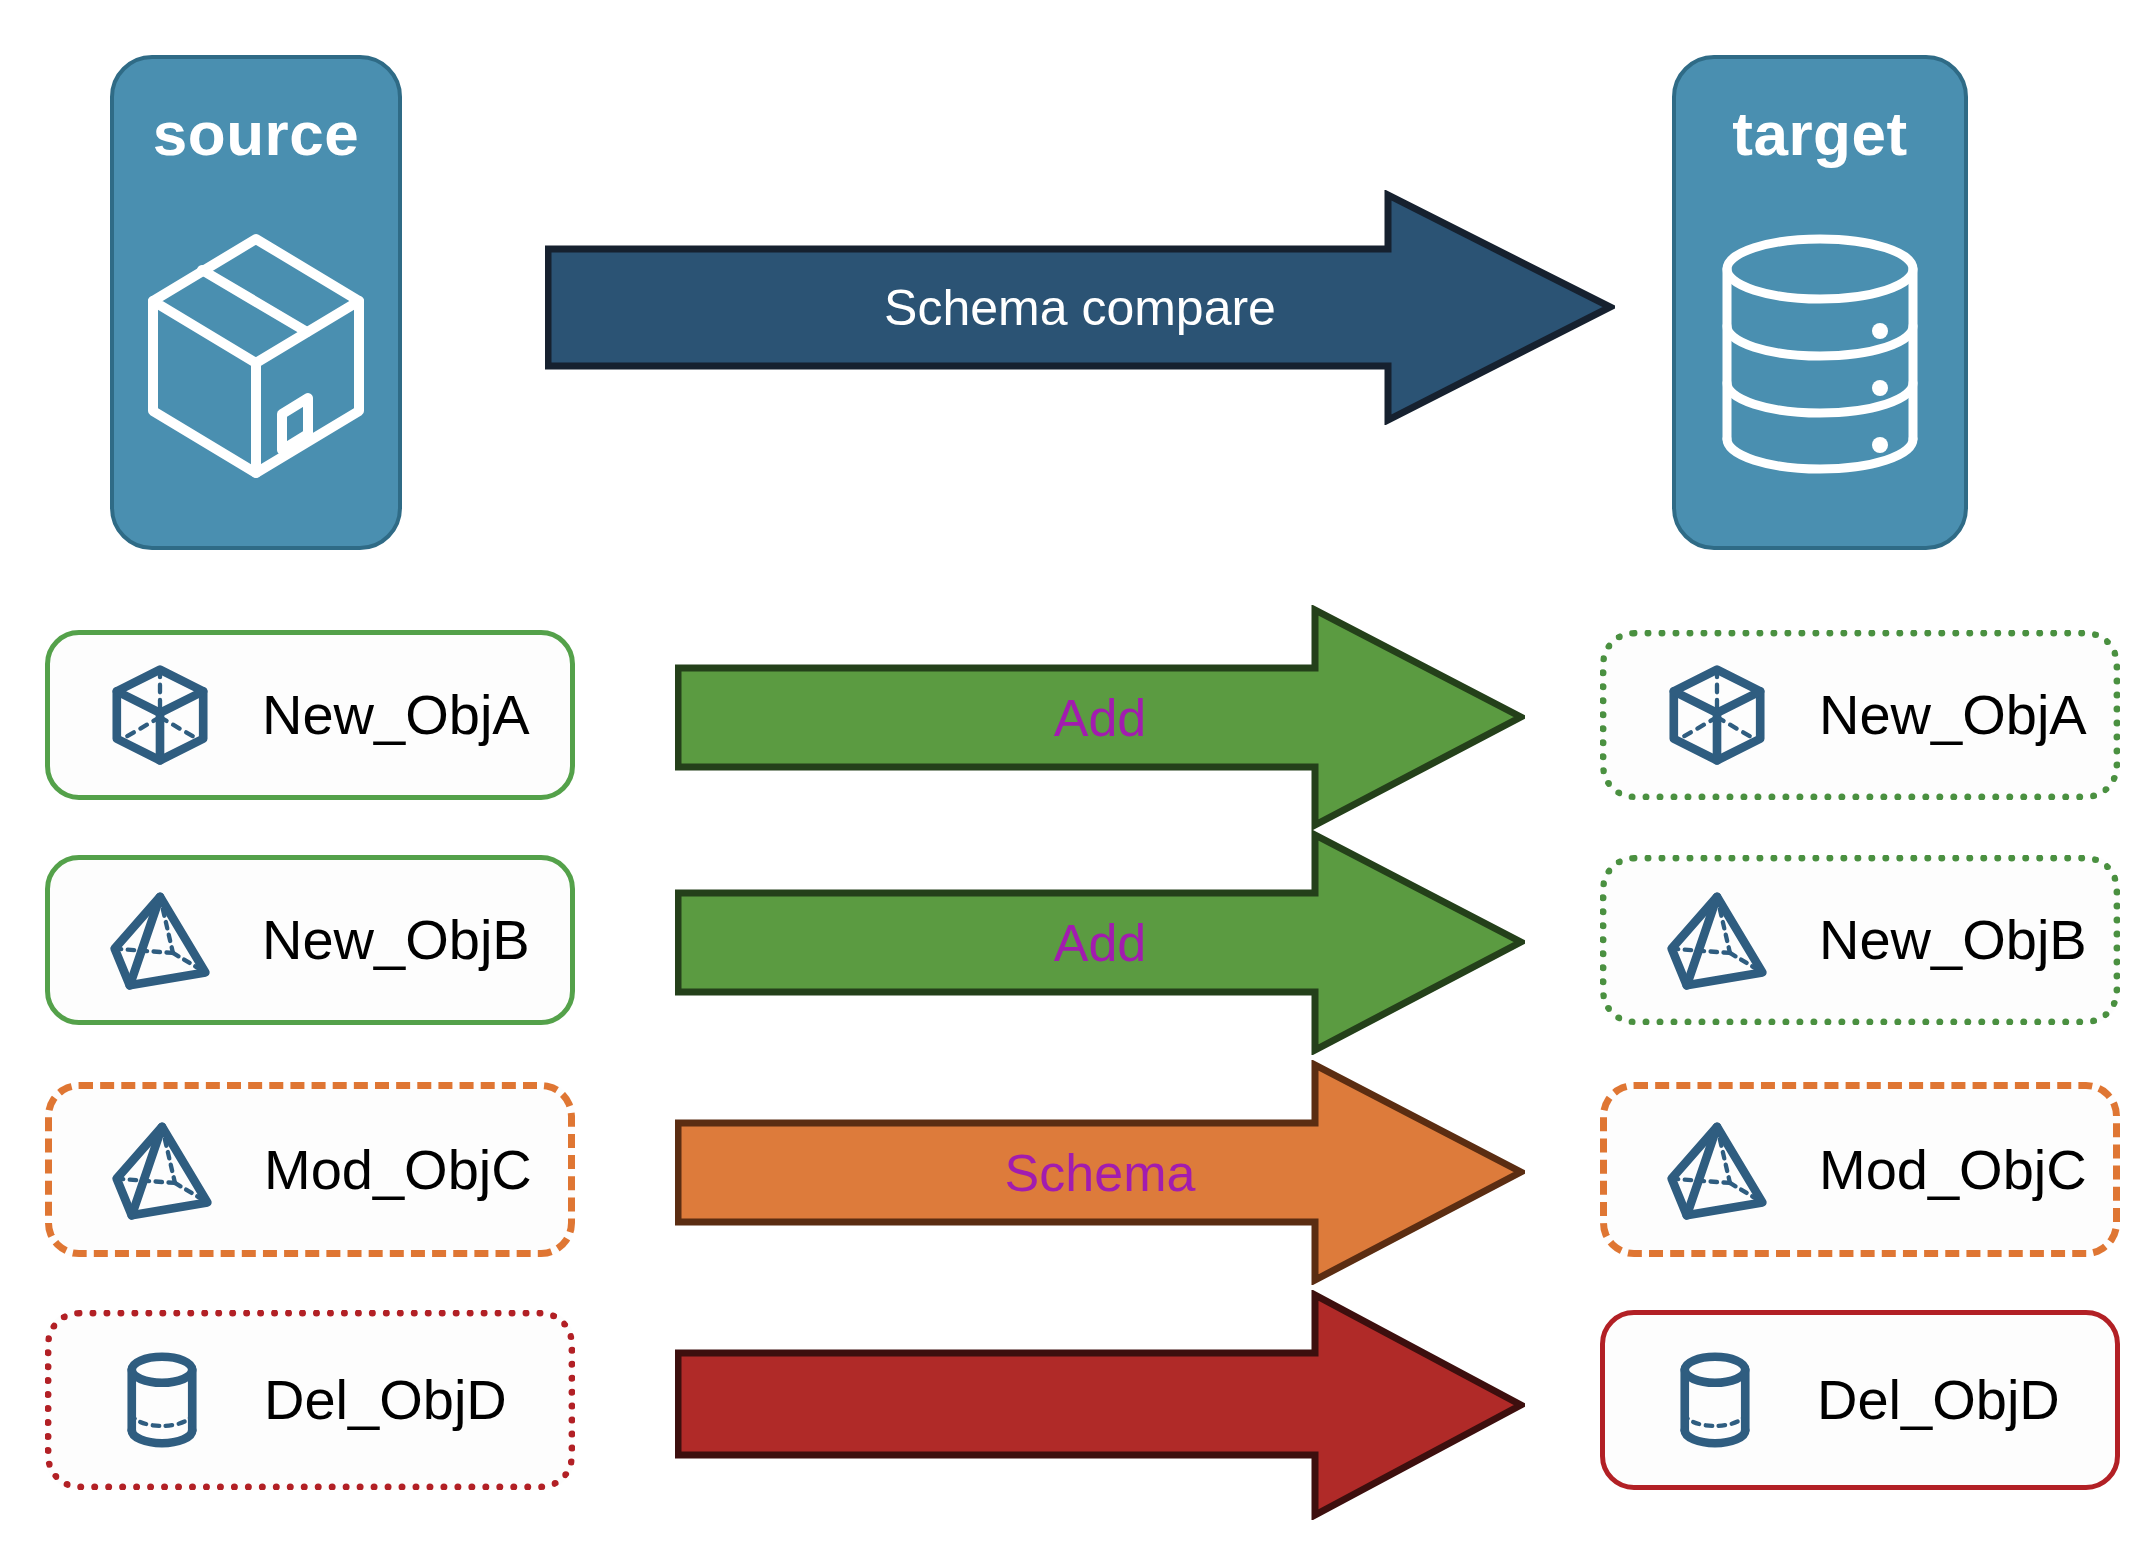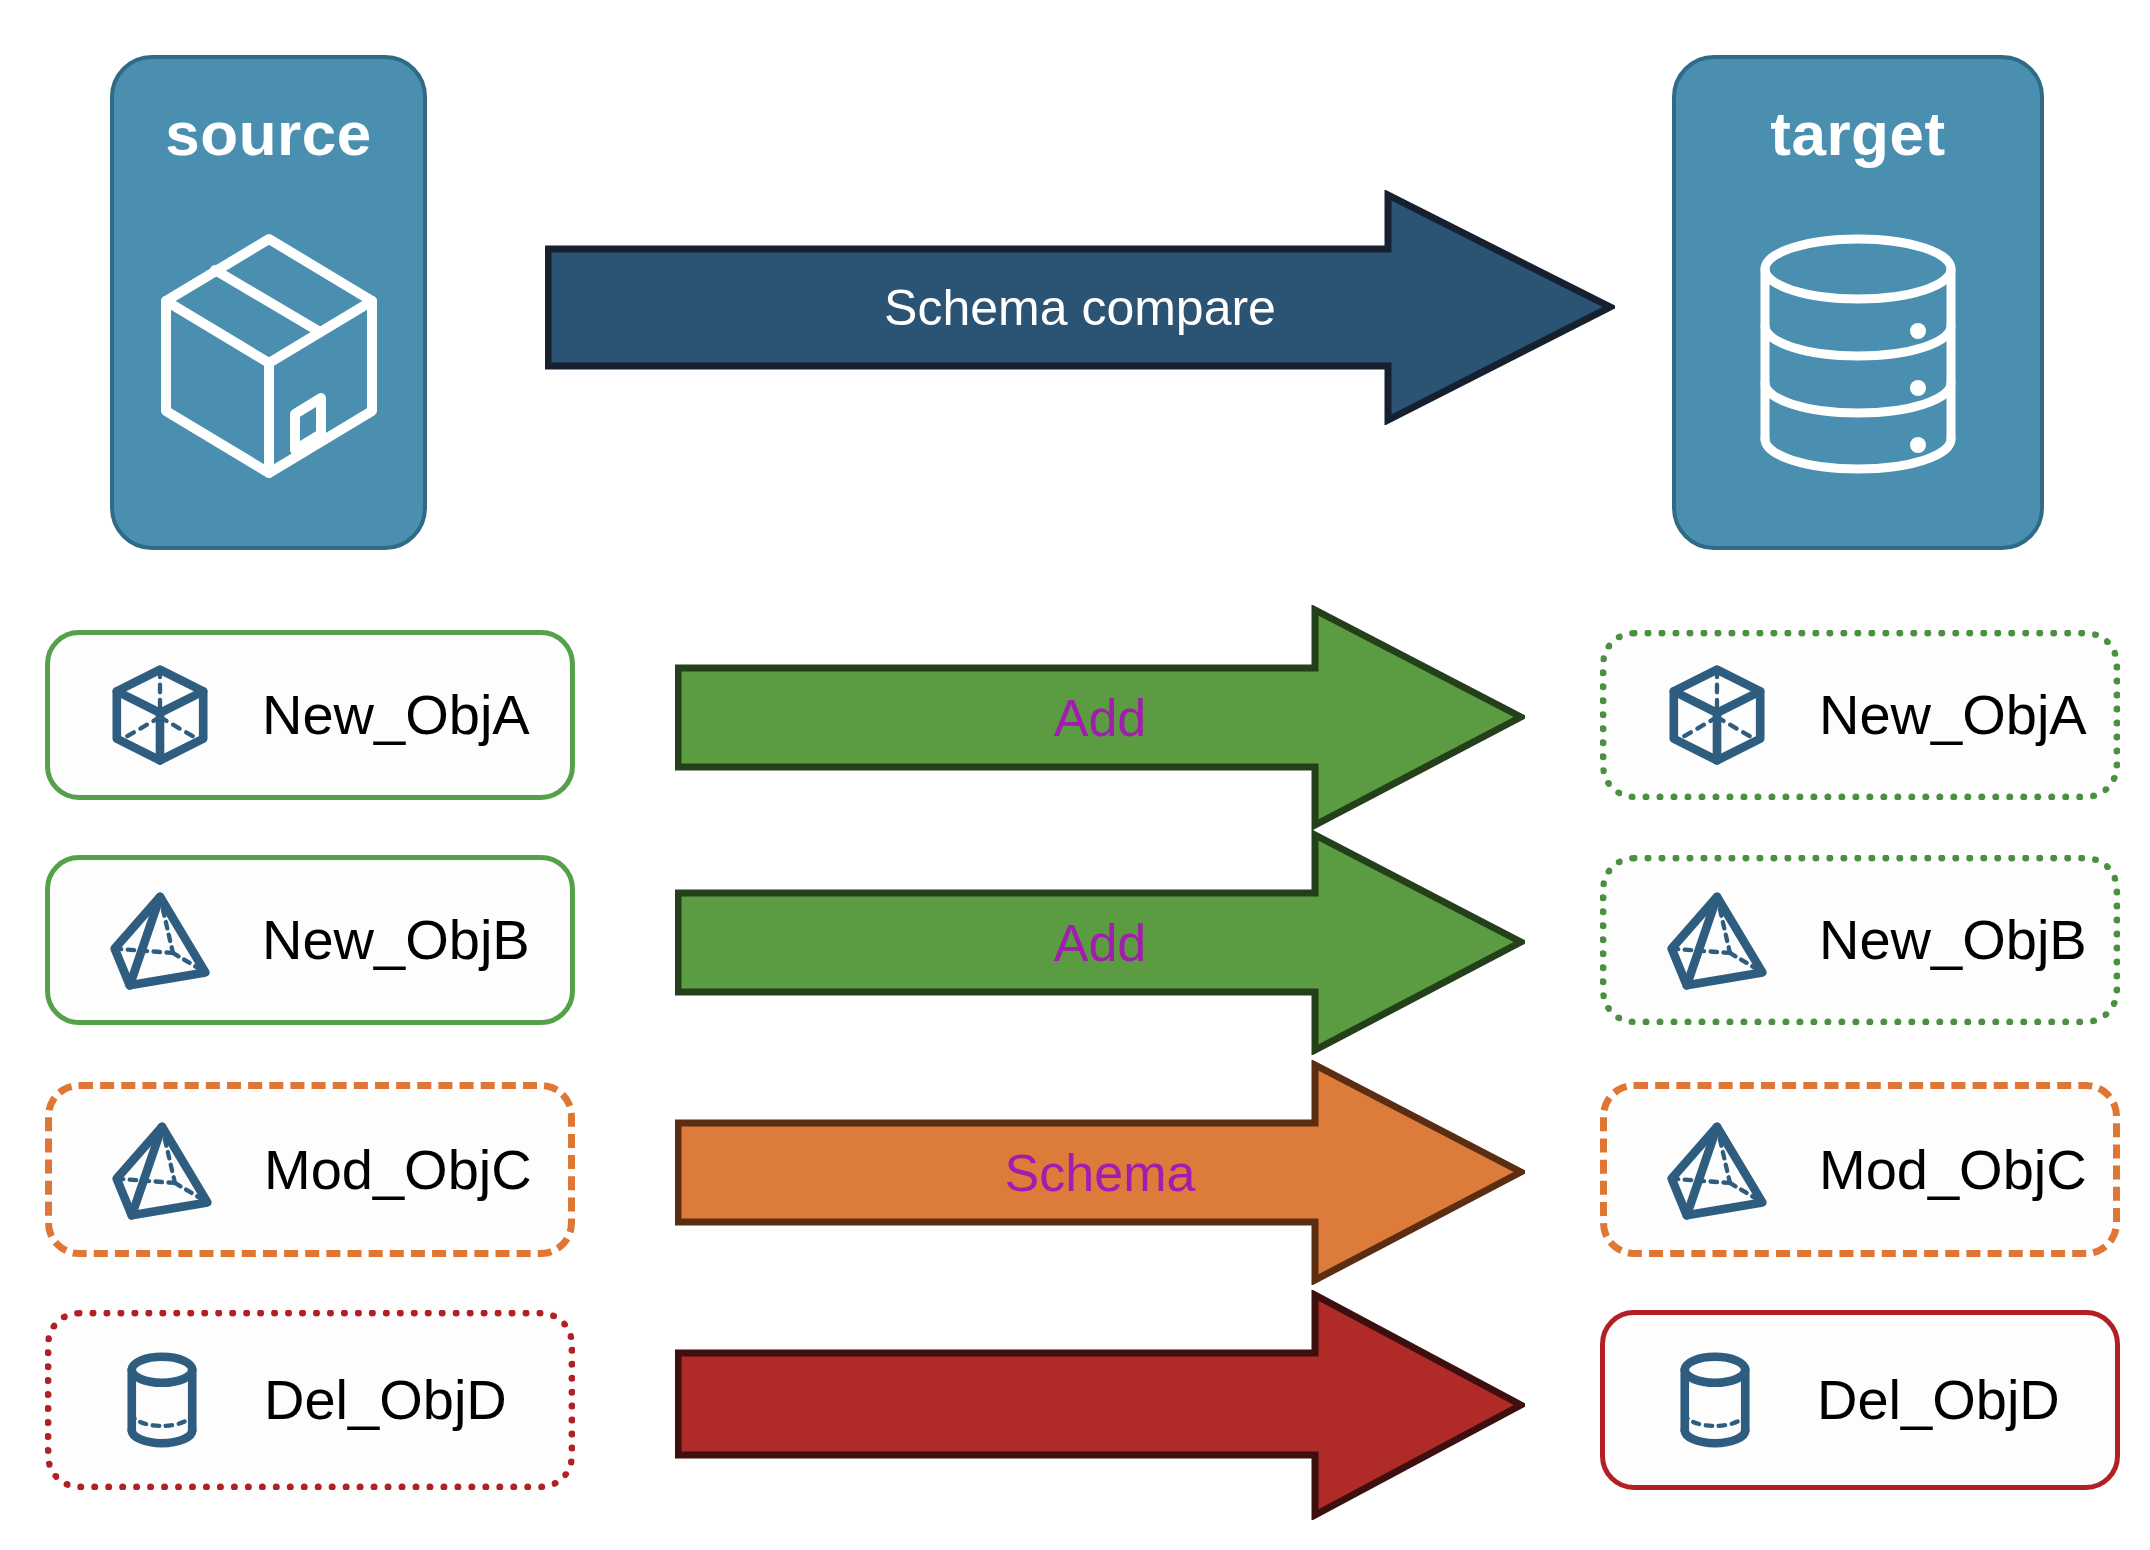--- a/index.html
+++ b/index.html
@@ -87,34 +87,34 @@
     font-size: 52px;
     white-space: nowrap;
     pointer-events: none;
   }
 </style>
 </head>
 <body>
 
 <div id="stage">
 
-  <div class="endpoint" style="left:110px; top:55px; width:317px; height:495px;">
+  <div class="endpoint" style="left:110px; top:55px; width:292px; height:495px;">
     <div class="endpoint-title">source</div>
     <div class="endpoint-art">
       <svg width="230" height="270" viewBox="0 0 230 270" fill="none" stroke="#ffffff" stroke-width="10" stroke-linejoin="round" stroke-linecap="round">
         <polygon points="115,18 218,80 115,142 12,80"></polygon>
         <polyline points="12,80 12,190 115,252 218,190 218,80"></polyline>
         <line x1="115" y1="142" x2="115" y2="252"></line>
         <line x1="61" y1="49" x2="166" y2="111"></line>
         <polygon points="141,193 167,177 167,213 141,229"></polygon>
       </svg>
     </div>
   </div>
 
-  <div class="endpoint" style="left:1672px; top:55px; width:372px; height:495px;">
+  <div class="endpoint" style="left:1672px; top:55px; width:296px; height:495px;">
     <div class="endpoint-title">target</div>
     <div class="endpoint-art">
       <svg width="220" height="250" viewBox="0 0 220 250" fill="none" stroke="#ffffff" stroke-width="9" stroke-linejoin="round" stroke-linecap="round">
         <ellipse cx="110" cy="38" rx="93" ry="30"></ellipse>
         <path d="M17 38 V 208"></path>
         <path d="M203 38 V 208"></path>
         <path d="M17 208 a93 30 0 0 0 186 0"></path>
         <path d="M17 95 a93 30 0 0 0 186 0"></path>
         <path d="M17 152 a93 30 0 0 0 186 0"></path>
         <circle cx="170" cy="100" r="8" fill="#ffffff" stroke="none"></circle>

